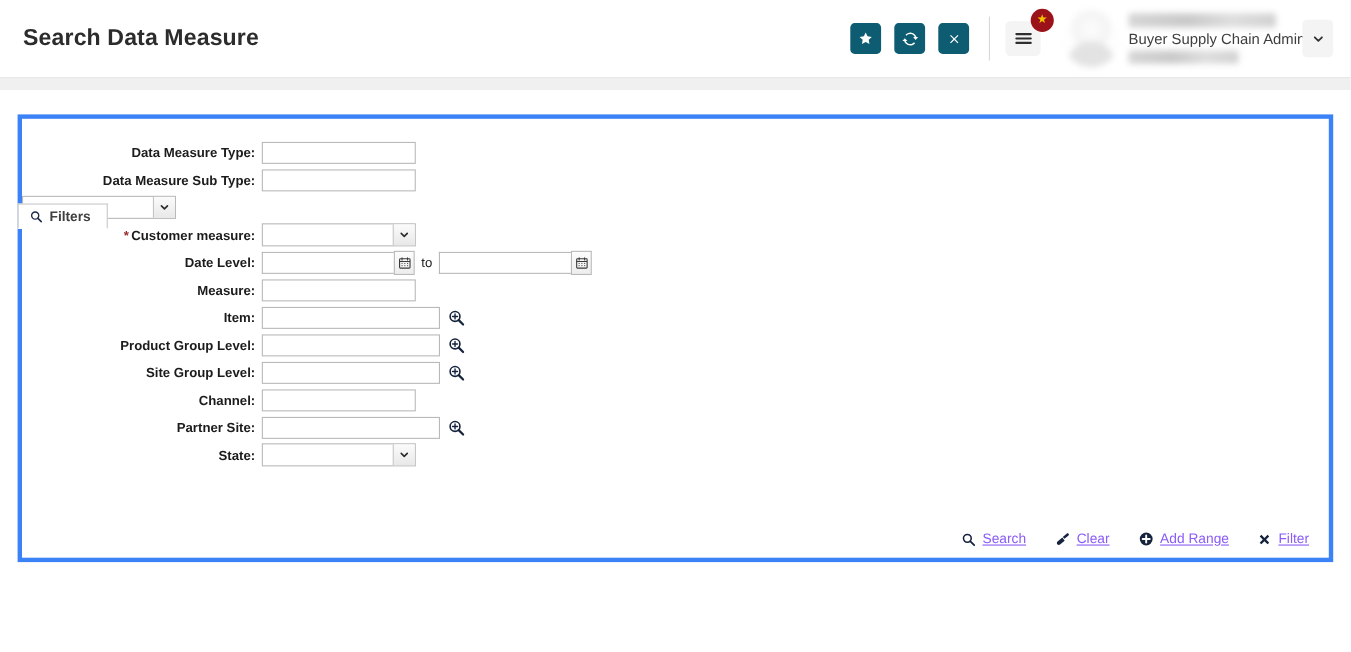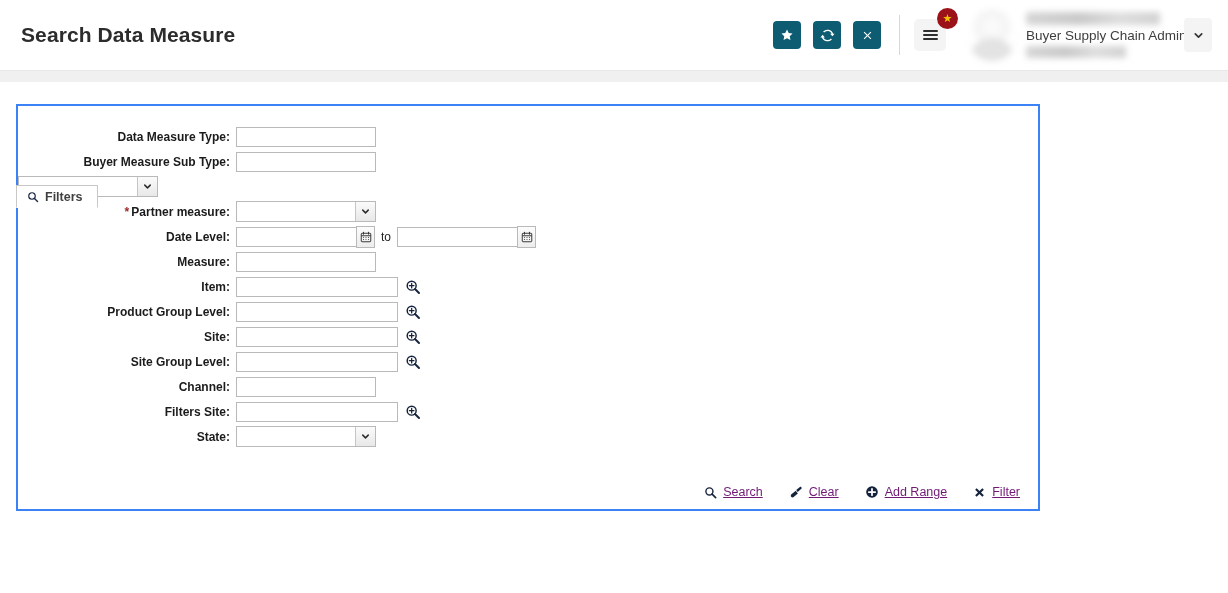--- a/index.html
+++ b/index.html
@@ -132,23 +132,23 @@
     padding: 0;
     background: #ffffff;
     height: 511px;
     position: relative;
   }
 
   .filters-panel {
     position: absolute;
     left: 16px;
     top: 22px;
-    width: 1024px;
+    width: 1196px;
     height: 407px;
-    border: 2px solid #3b82f6;
+    border: 4px solid #3b82f6;
     background: #ffffff;
   }
   .tab-strip {
     position: absolute;
     left: 16px; top: 103px;
     height: 22px;
     display: flex;
     z-index: 3;
   }
   .tab {
@@ -250,21 +250,21 @@
   .action {
     display: flex;
     align-items: center;
     margin-left: 26px;
     cursor: pointer;
     color: #1d2b4a;
   }
   .action .a-ico { display: flex; margin-right: 6px; }
   .action .a-txt {
     font-size: 12.5px;
-    color: #701a75;
+    color: #8b5cf6;
     text-decoration: underline;
     white-space: nowrap;
   }
 </style>
 </head>
 <body>
 
 <div class="app-header">
   <div class="page-title">Search Data Measure</div>
 
@@ -334,35 +334,35 @@
   </div>
 
   <div class="filters-panel">
 
     <div class="form" id="form-rows">
         <div class="row">
           <div class="lbl"><span>Data Measure Type:</span></div>
           <input type="text" class="txt narrow" value="" style="">
         </div>
         <div class="row">
-          <div class="lbl"><span>Buyer Measure Sub Type:</span></div>
+          <div class="lbl"><span>Data Measure Sub Type:</span></div>
           <input type="text" class="txt narrow" value="" style="">
         </div>
         <div class="row">
           <div class="sel-wrap">
             <div class="sel-face"></div>
             <div class="sel-arrow">
               <svg width="11" height="11" viewBox="0 0 24 24">
                 <path fill="none" stroke="#2b2b2b" stroke-width="3.2" stroke-linecap="round" stroke-linejoin="round" d="M6 9l6 6 6-6"></path>
               </svg>
             </div>
           </div>
         </div>
         <div class="row">
-          <div class="lbl"><span class="req">*</span><span>Partner measure:</span></div>
+          <div class="lbl"><span class="req">*</span><span>Customer measure:</span></div>
           <div class="sel-wrap">
             <div class="sel-face"></div>
             <div class="sel-arrow">
               <svg width="11" height="11" viewBox="0 0 24 24">
                 <path fill="none" stroke="#2b2b2b" stroke-width="3.2" stroke-linecap="round" stroke-linejoin="round" d="M6 9l6 6 6-6"></path>
               </svg>
             </div>
           </div>
         </div>
         <div class="row">
@@ -407,47 +407,36 @@
           <input type="text" class="txt wide" value="" style="">
           <div class="mag-btn">
             <svg width="16" height="16" viewBox="0 0 24 24">
               <circle cx="10" cy="10" r="6.7" fill="none" stroke="#16233d" stroke-width="2.2"></circle>
               <path d="M10 6.6v6.8M6.6 10h6.8" stroke="#16233d" stroke-width="1.9" stroke-linecap="round"></path>
               <path d="M15 15l6 6" stroke="#16233d" stroke-width="3" stroke-linecap="round"></path>
             </svg>
           </div>
         </div>
         <div class="row">
-          <div class="lbl"><span>Site:</span></div>
-          <input type="text" class="txt wide" value="" style="">
-          <div class="mag-btn">
-            <svg width="16" height="16" viewBox="0 0 24 24">
-              <circle cx="10" cy="10" r="6.7" fill="none" stroke="#16233d" stroke-width="2.2"></circle>
-              <path d="M10 6.6v6.8M6.6 10h6.8" stroke="#16233d" stroke-width="1.9" stroke-linecap="round"></path>
-              <path d="M15 15l6 6" stroke="#16233d" stroke-width="3" stroke-linecap="round"></path>
-            </svg>
-          </div>
-        </div>
-        <div class="row">
           <div class="lbl"><span>Site Group Level:</span></div>
           <input type="text" class="txt wide" value="" style="">
           <div class="mag-btn">
             <svg width="16" height="16" viewBox="0 0 24 24">
               <circle cx="10" cy="10" r="6.7" fill="none" stroke="#16233d" stroke-width="2.2"></circle>
               <path d="M10 6.6v6.8M6.6 10h6.8" stroke="#16233d" stroke-width="1.9" stroke-linecap="round"></path>
               <path d="M15 15l6 6" stroke="#16233d" stroke-width="3" stroke-linecap="round"></path>
             </svg>
           </div>
         </div>
         <div class="row">
           <div class="lbl"><span>Channel:</span></div>
           <input type="text" class="txt narrow" value="" style="">
         </div>
         <div class="row">
-          <div class="lbl"><span>Filters Site:</span></div>
+          <div class="lbl"><span>Partner Site:</span></div>
           <input type="text" class="txt wide" value="" style="">
           <div class="mag-btn">
             <svg width="16" height="16" viewBox="0 0 24 24">
               <circle cx="10" cy="10" r="6.7" fill="none" stroke="#16233d" stroke-width="2.2"></circle>
               <path d="M10 6.6v6.8M6.6 10h6.8" stroke="#16233d" stroke-width="1.9" stroke-linecap="round"></path>
               <path d="M15 15l6 6" stroke="#16233d" stroke-width="3" stroke-linecap="round"></path>
             </svg>
           </div>
         </div>
         <div class="row">

